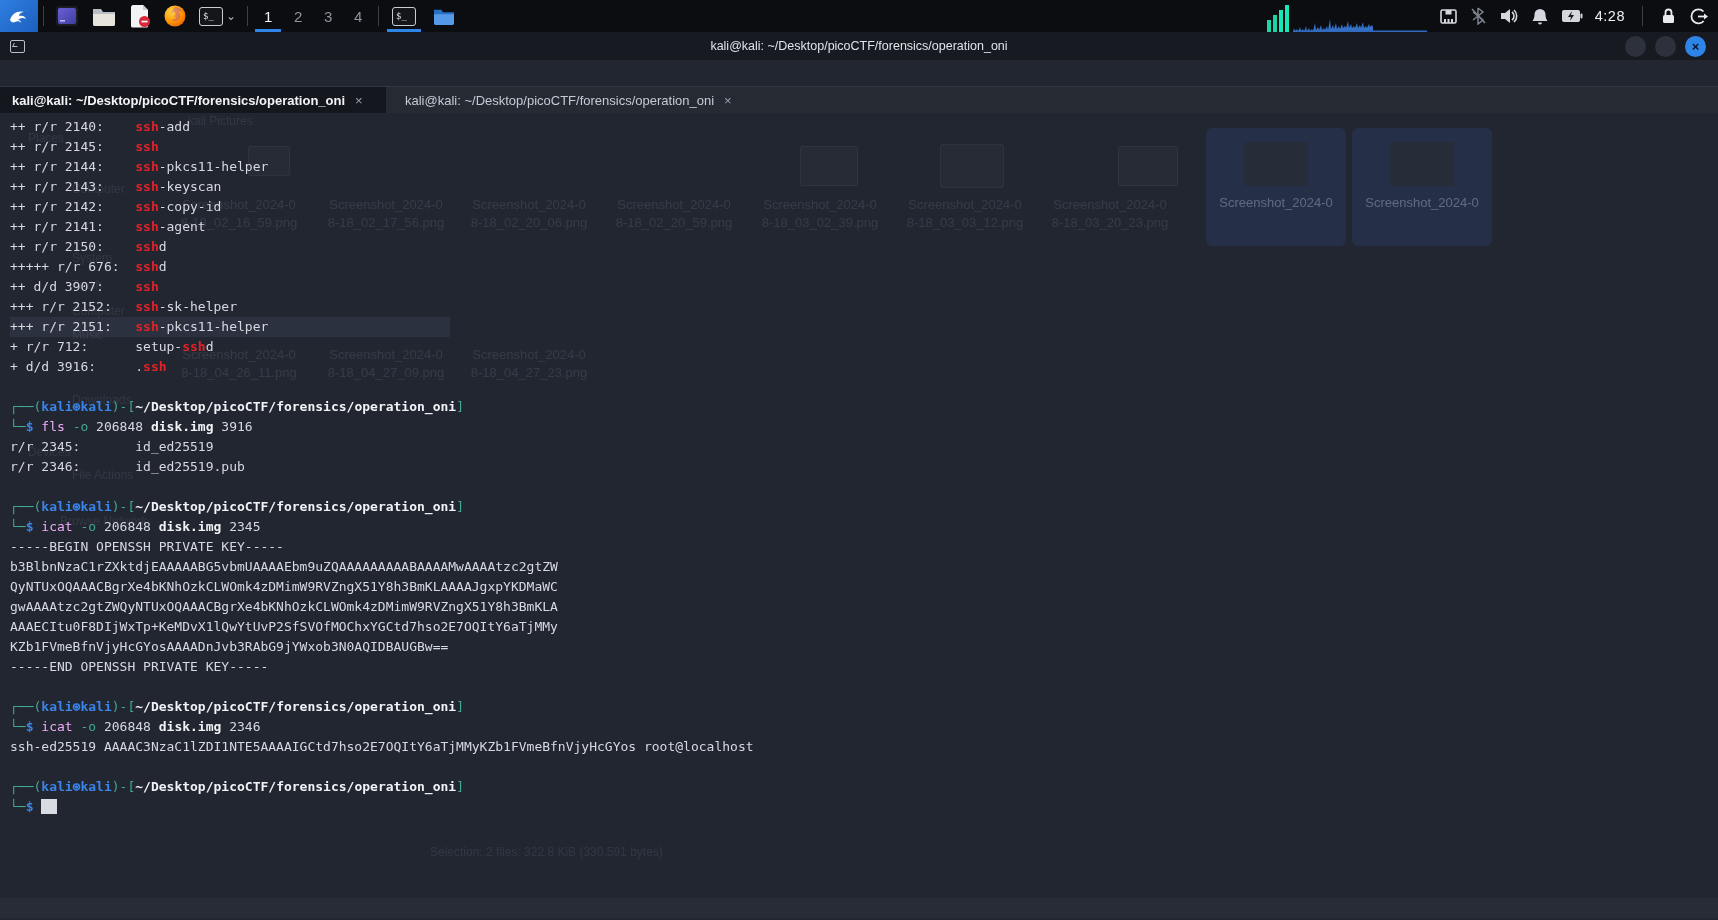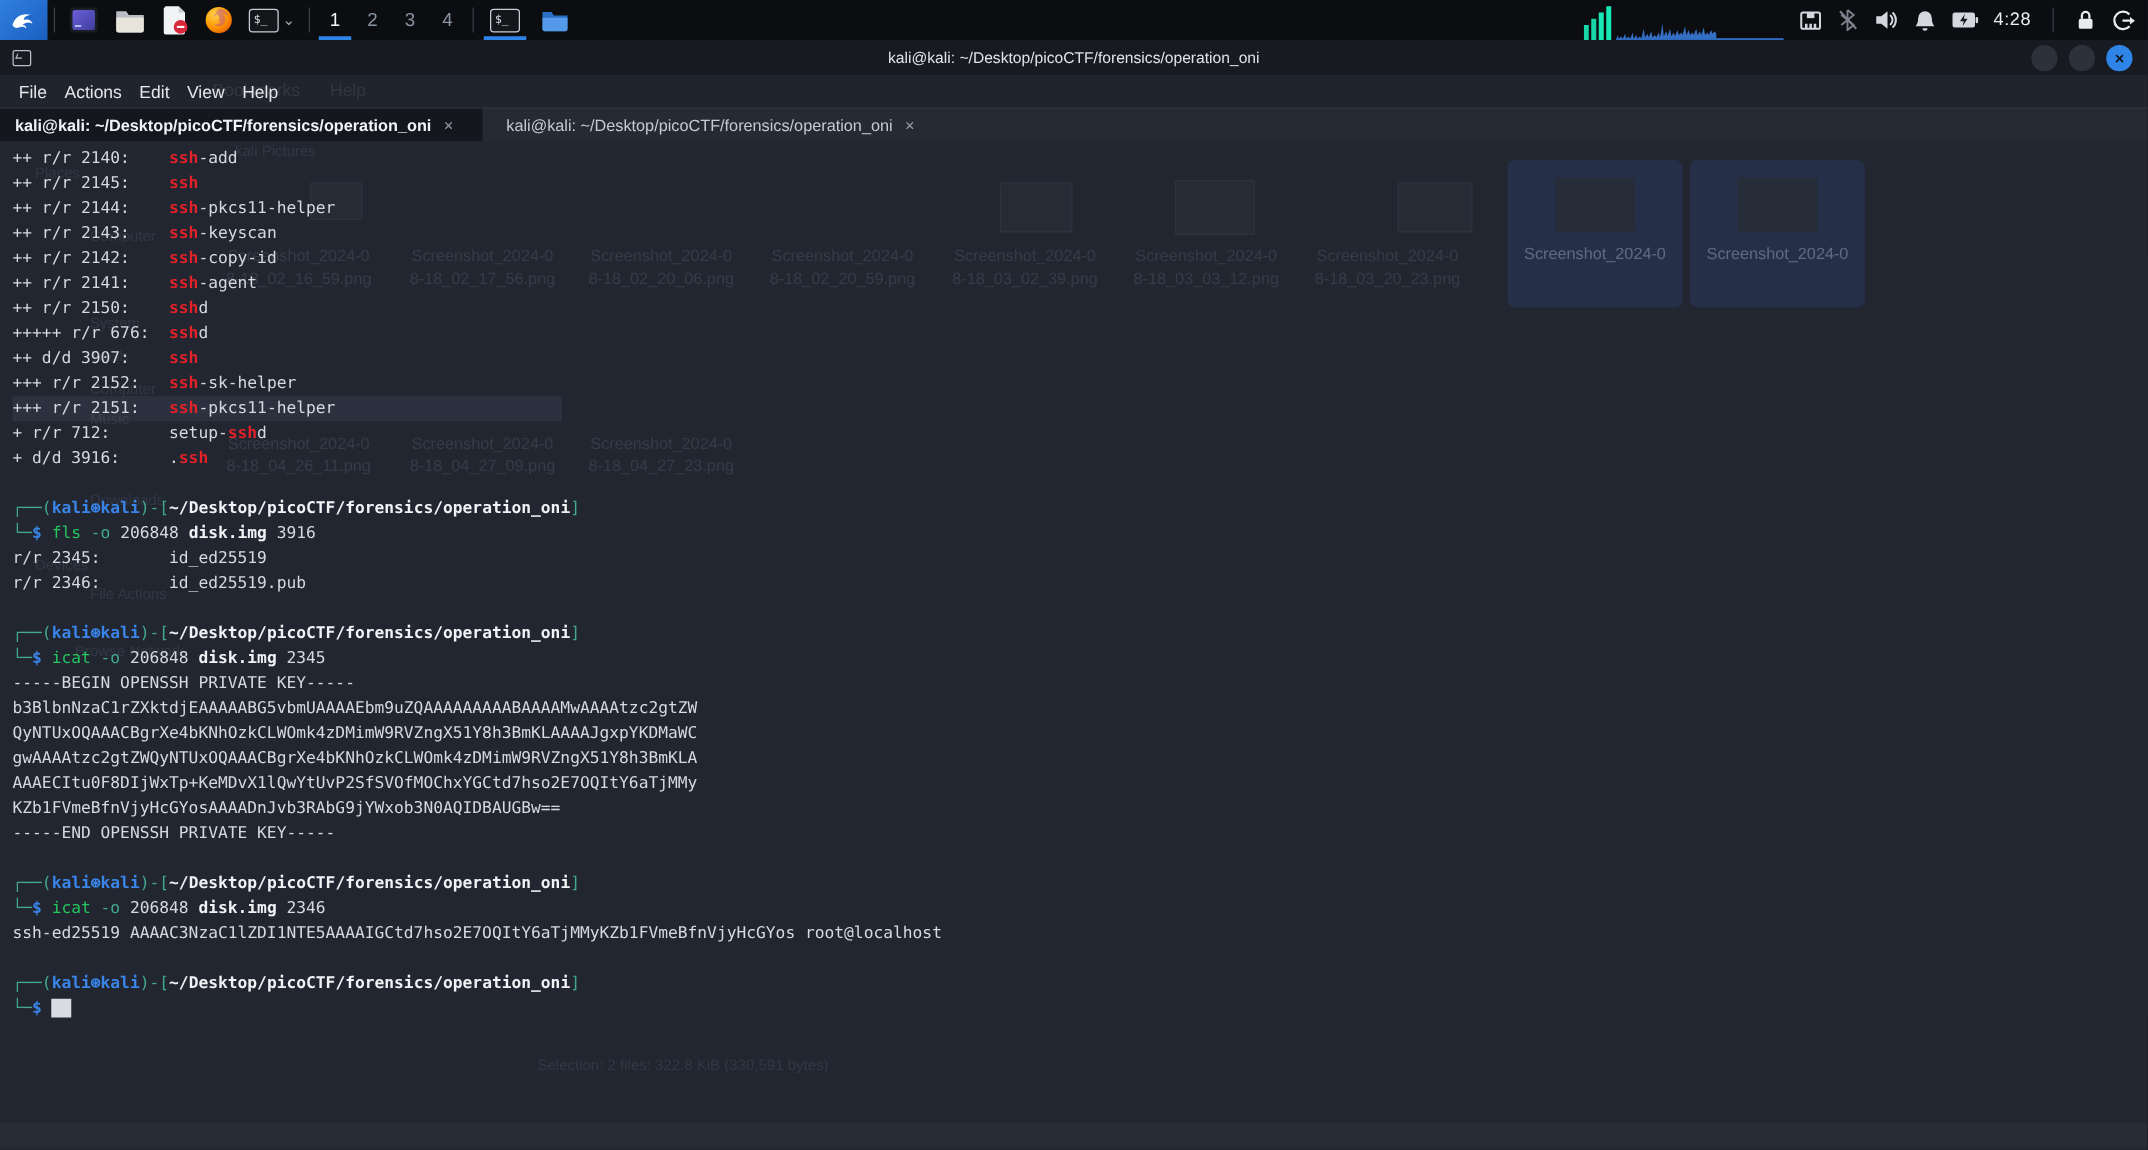--- a/index.html
+++ b/index.html
@@ -65,21 +65,21 @@
     opacity:.35;font-size:13px;line-height:18px;}
   .gband{position:absolute;left:0;right:0;height:20px;background:rgba(255,255,255,0.03);}
   .term-text{position:absolute;left:10px;top:4px;z-index:2;font-family:"DejaVu Sans Mono",monospace;
     font-size:13px;line-height:20px;white-space:pre;}
   .term-line{height:20px;}
   .term-line.hl{background:linear-gradient(90deg,rgba(170,195,255,0.07) 0,rgba(170,195,255,0.07) 440px,transparent 440px);}
   .s-w{color:#d6d9e0;}
   .s-r{color:#e22128;font-weight:bold;}
   .s-g{color:#43a890;}
   .s-b{color:#3a85e9;font-weight:bold;}
-  .s-c{color:#22c55e;margin-top:44px;}
+  .s-c{color:#f0abfc;margin-top:44px;}
   .s-pw{color:#f0f2f5;font-weight:bold;}
   .s-bw{color:#f0f2f5;font-weight:bold;}
   .s-cur{background:#d8dce2;color:#d8dce2;}
   svg{display:block;}
 </style>
 </head>
 <body>
 
 <div class="panel">
   <div class="panel-left">
@@ -219,29 +219,20 @@
   <div class="titlebar">
     <div class="title-icon"></div>
     <div class="title-text">kali@kali: ~/Desktop/picoCTF/forensics/operation_oni</div>
     <div class="win-controls">
       <div class="wc"></div>
       <div class="wc"></div>
       <div class="wc close">×</div>
     </div>
   </div>
 
-  <div class="menubar">
-    <span class="menu-item">File</span>
-    <span class="menu-item">Actions</span>
-    <span class="menu-item">Edit</span>
-    <span class="menu-item">View</span>
-    <span class="menu-item">Help</span>
-    <span class="menu-ghost" style="left:170px">Bookmarks</span>
-    <span class="menu-ghost" style="left:264px">Help</span>
-  </div>
 
   <div class="tabbar">
     <div class="tab active">
       <span class="lab">kali@kali: ~/Desktop/picoCTF/forensics/operation_oni</span>
       <span class="x">×</span>
     </div>
     <div class="tab">
       <span class="lab">kali@kali: ~/Desktop/picoCTF/forensics/operation_oni</span>
       <span class="x">×</span>
     </div>

